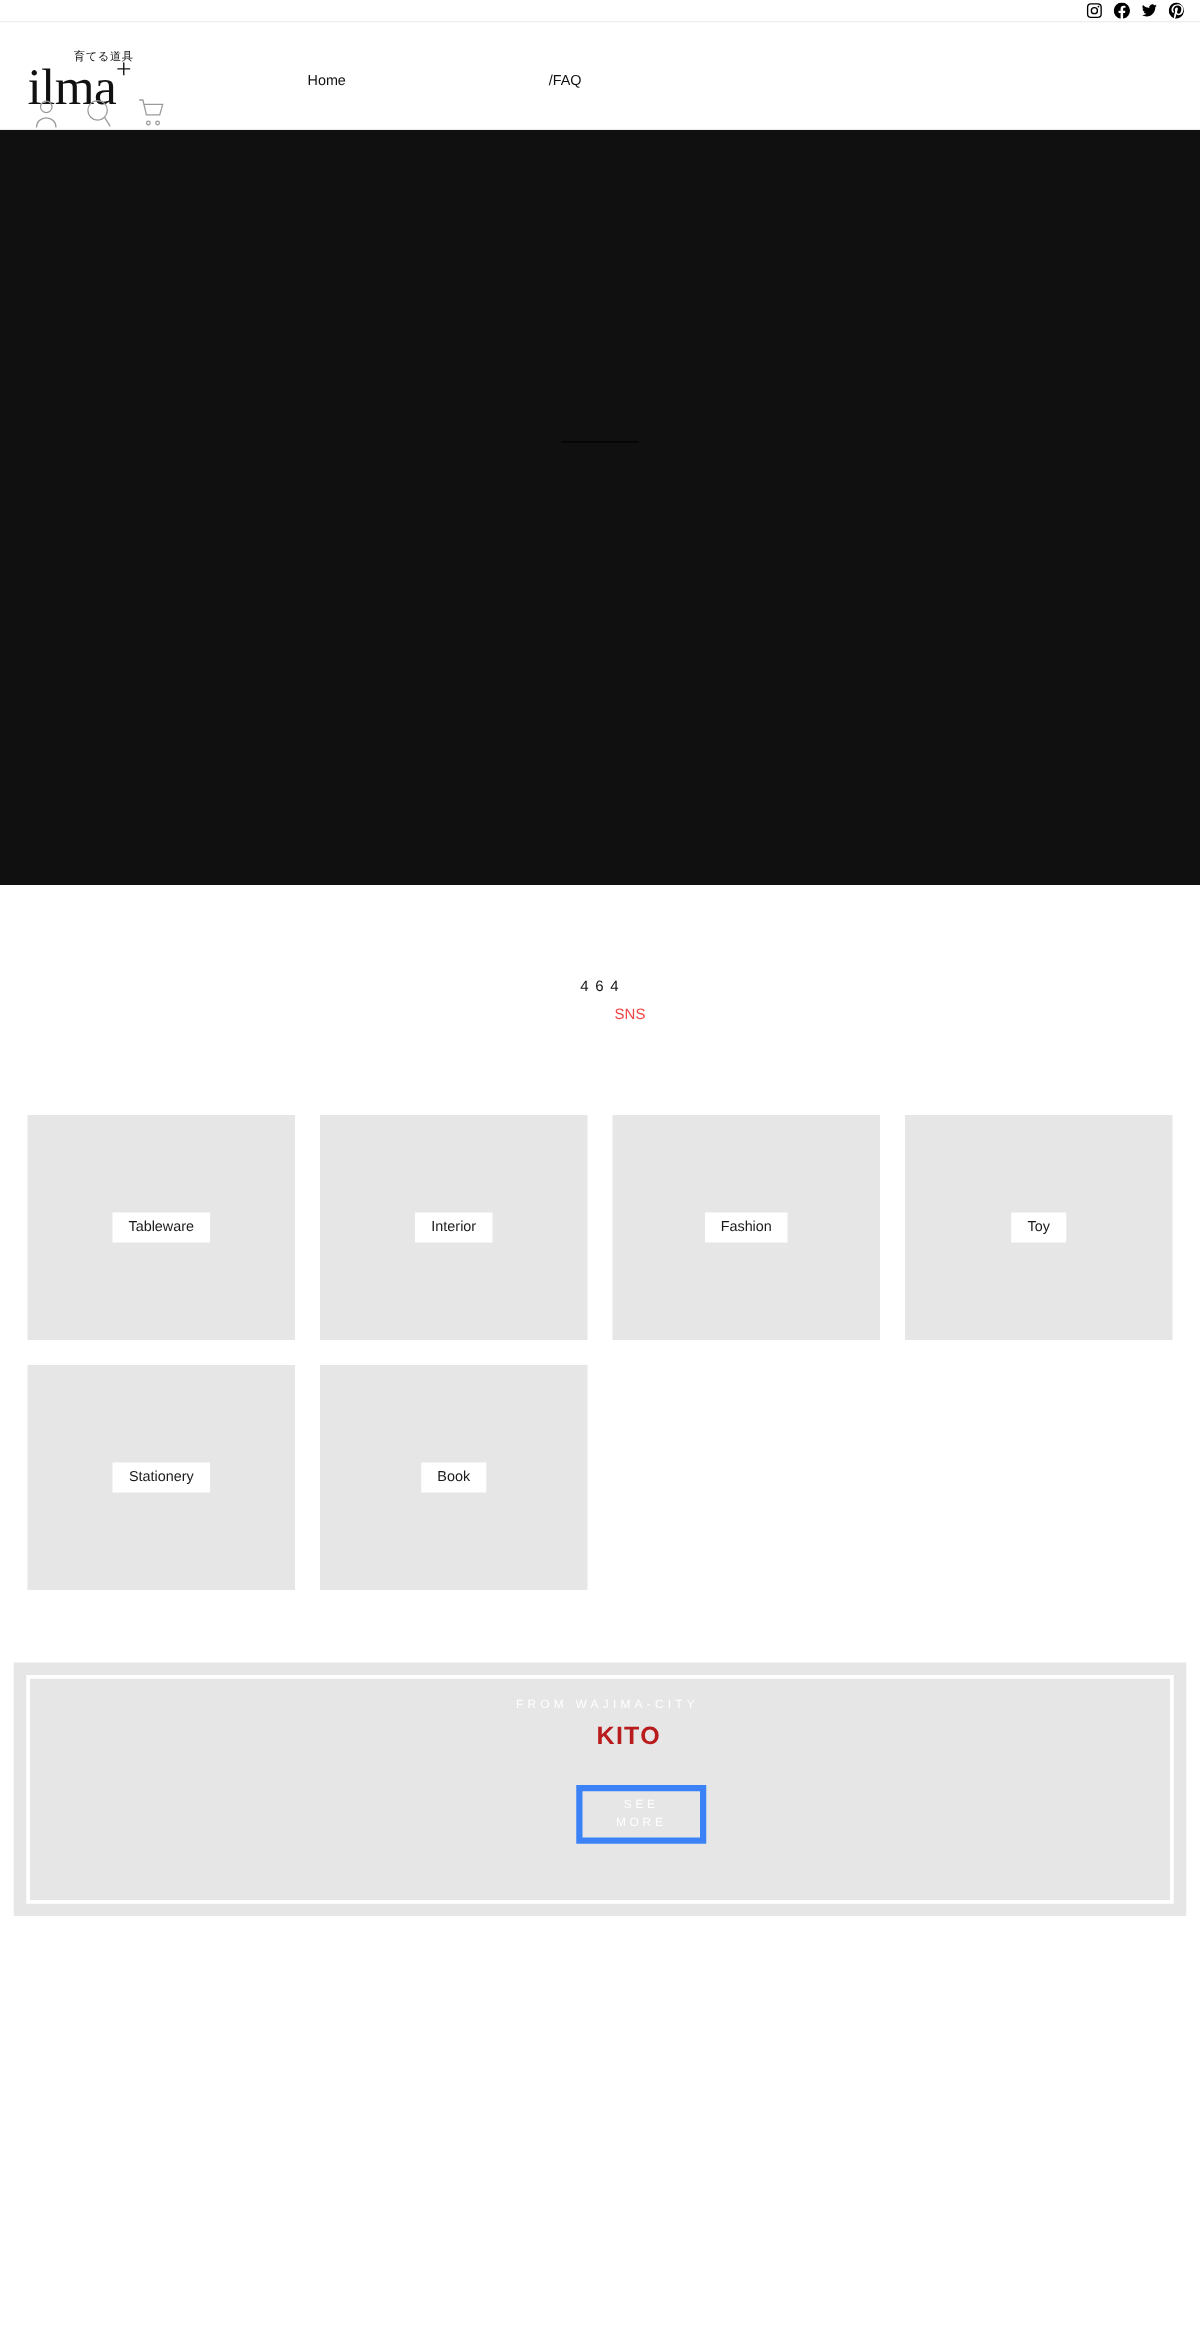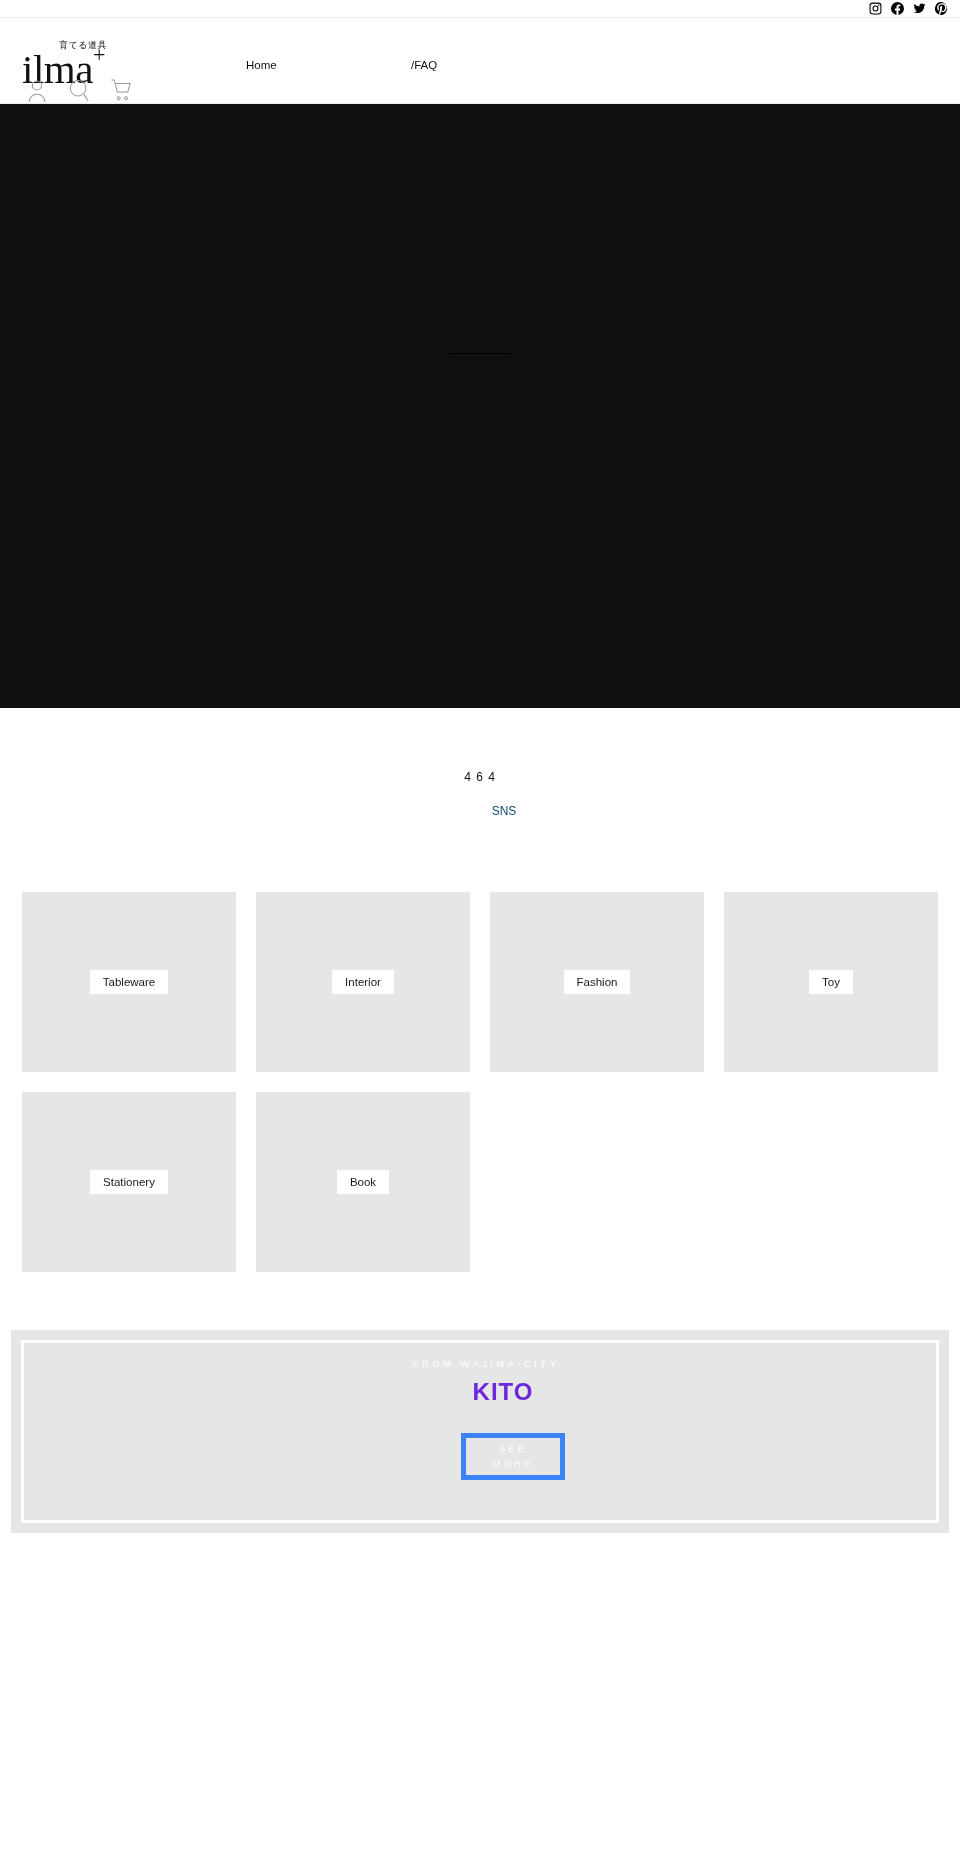--- a/index.html
+++ b/index.html
@@ -82,20 +82,21 @@
   }
   .util-ico { width: 22px; height: 26px; display: block; }
   .util-ico svg { width: 22px; height: 26px; display: block; stroke: #9a9a9a; fill: none; stroke-width: 1.1; }
 
   .mainnav {
     position: absolute;
     left: 246px;
     top: 41px;
     display: flex;
     align-items: center;
+    gap: 28px;
   }
   .nav-link {
     font-size: 11.5px;
     color: #111;
     text-decoration: none;
     display: block;
     white-space: nowrap;
   }
   .nav-slot { width: 165px; }
 
@@ -117,33 +118,33 @@
 
   
   .intro {
     position: relative;
     height: 184px;
     background: #ffffff;
   }
   .intro-line1 {
     position: absolute;
     left: 0; right: 0;
-    top: 62px;
+    top: 74px;
     text-align: center;
     font-size: 12px;
     color: #111;
     letter-spacing: 1px;
   }
   .intro-line2 {
     position: absolute;
     left: 0; right: 0;
     top: 96px;
     text-align: center;
     font-size: 12px;
-    color: #0c4a6e;
+    color: #ef4444;
     padding-left: 48px;
   }
 
   
   .catwrap {
     padding: 0 22px;
     background: #ffffff;
     border-radius: 28px;
   }
   .catgrid {
@@ -183,23 +184,23 @@
     justify-content: flex-start;
     padding-top: 15px;
   }
   .promo-kicker {
     font-size: 9.5px;
     color: #ffffff;
     letter-spacing: 3.4px;
     margin-left: 12px;
   }
   .promo-title {
-    font-size: 24px;
+    font-size: 20px;
     font-weight: bold;
-    color: #6d28d9;
+    color: #b91c1c;
     letter-spacing: 1px;
     margin-top: 9px;
     margin-left: 46px;
   }
   .promo-btn {
     margin-top: 27px;
     margin-left: 66px;
     border: 5px solid #3b82f6;
     width: 104px;
     height: 47px;

